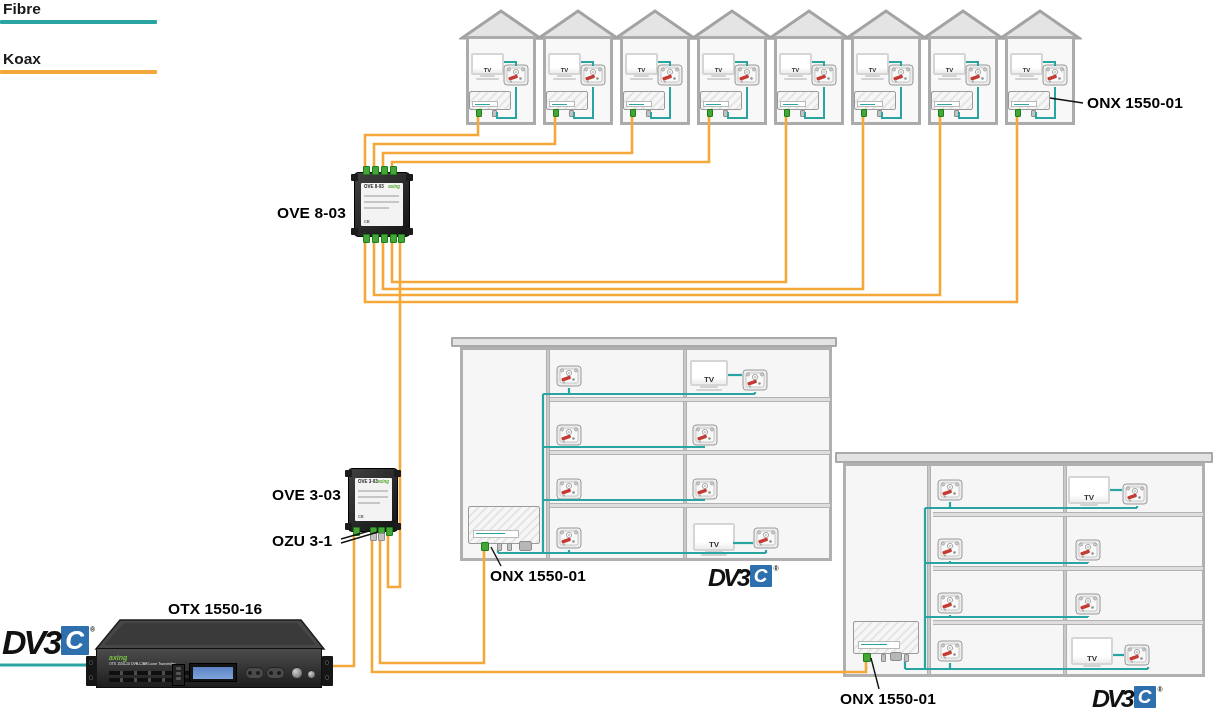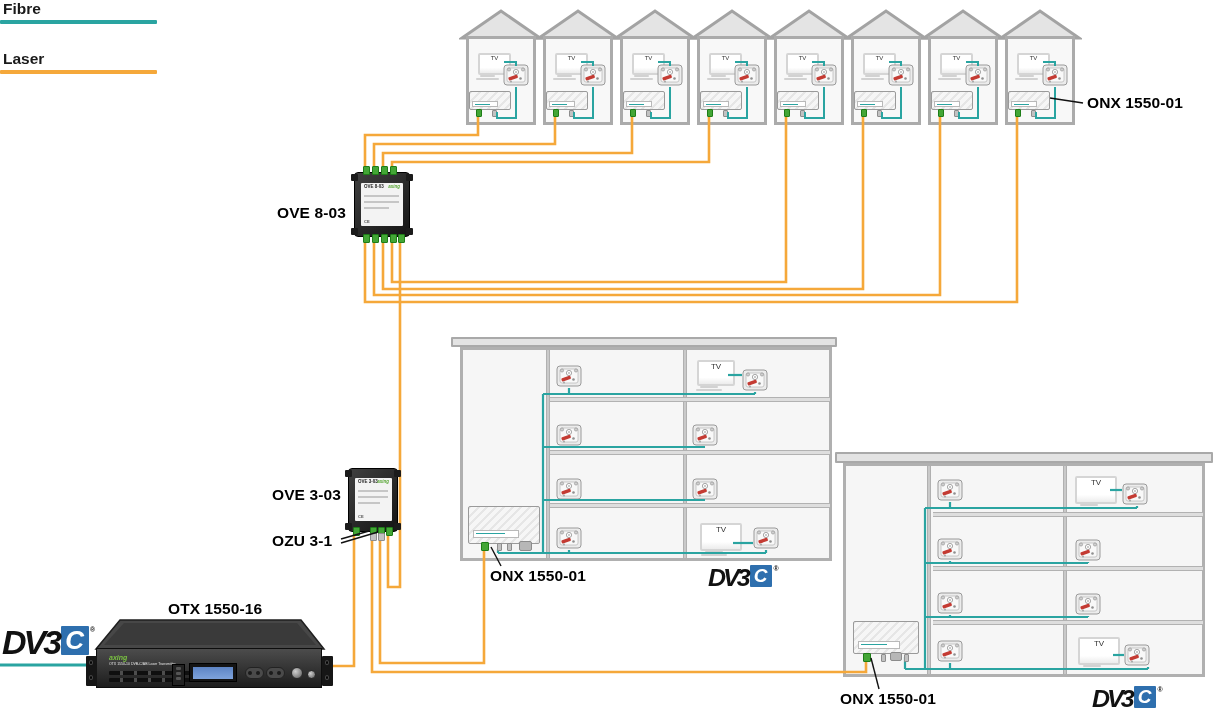--- a/index.html
+++ b/index.html
@@ -12,22 +12,22 @@
   .legend-line{position:absolute;height:3.5px;border-radius:1px;}
 
   
   .house-body{position:absolute;box-sizing:border-box;border:3px solid #ababab;background:#f8f8f8;}
   .bld-roof{position:absolute;box-sizing:border-box;border:2px solid #a9a9a9;background:#e3e3e3;border-radius:1px;}
   .bld-body{position:absolute;box-sizing:border-box;border:3px solid #b0b0b0;background:#f6f6f6;}
   .bld-divider{position:absolute;background:#c9c9c9;border-left:1px solid #b0b0b0;border-right:1px solid #b0b0b0;box-sizing:border-box;}
   .bld-slab{position:absolute;background:#dedede;border-top:1px solid #b2b2b2;border-bottom:1px solid #b2b2b2;box-sizing:border-box;}
 
   .tv{position:absolute;background:linear-gradient(180deg,#ffffff 70%,#ececec);border:2px solid #d5d5d5;
-      border-radius:2px;display:flex;align-items:flex-start;justify-content:center;
-      font-weight:400;color:#333;box-sizing:border-box;margin-left:7px;}
+      border-radius:2px;display:flex;align-items:flex-end;justify-content:center;
+      font-weight:700;color:#333;box-sizing:border-box;}
   .tv-stand{position:absolute;background:#d2d2d2;border-radius:1px;}
 
   .onx{position:absolute;box-sizing:border-box;border:1.5px solid #9a9a9a;border-radius:2px;overflow:visible;
        background:repeating-linear-gradient(135deg,#e6e6e6 0 2px,#f6f6f6 2px 6px);}
   .onx-strip{position:absolute;background:#fff;border:1px solid #b9b9b9;box-sizing:border-box;}
   .onx-strip::after{content:"";position:absolute;left:2px;top:1.5px;right:30%;height:1.5px;background:#2aa4a1;}
   .gport{position:absolute;background:#43a636;border:1px solid #1e7d18;border-radius:1px;box-sizing:border-box;}
   .sport{position:absolute;background:#c2c2c2;border:1px solid #8d8d8d;border-radius:1px;box-sizing:border-box;}
   .cap{position:absolute;background:#b7b7b7;border:1px solid #8c8c8c;border-radius:2px;box-sizing:border-box;}
 
@@ -75,21 +75,21 @@
         <circle cx="13" cy="9" r="1" fill="#b9b9b9"></circle>
         <rect x="5.5" y="13" width="9.5" height="3.4" rx="1" transform="rotate(-18 10 15)" fill="#c43b33"></rect>
         <circle cx="17.5" cy="15.5" r="1.3" fill="#8f8f8f"></circle>
         <circle cx="8" cy="18.5" r="1" fill="#a5a5a5"></circle>
       </symbol>
     </defs>
   </svg>
 
   <div class="legend-text" style="left:3px;top:0px;">Fibre</div>
   <div class="legend-line" style="left:0;top:20px;width:157px;background:#2AA4A1;"></div>
-  <div class="legend-text" style="left:3px;top:50px;">Laser</div>
+  <div class="legend-text" style="left:3px;top:50px;">Koax</div>
   <div class="legend-line" style="left:0;top:70px;width:157px;background:#F5A83A;"></div>
 
   <div id="buildings-layer" class="layer">
 
     <div>
       <div class="bld-roof" style="left:451px;top:337px;width:386px;height:10px;"></div>
       <div class="bld-body" style="left:460px;top:347px;width:372px;height:214px;"></div>
       <div class="bld-divider" style="left:546px;top:350px;width:4px;height:208px;"></div>
       <div class="bld-divider" style="left:683px;top:350px;width:4px;height:208px;"></div>
       <div class="bld-slab" style="left:550px;top:397px;width:280px;height:5px;"></div>

